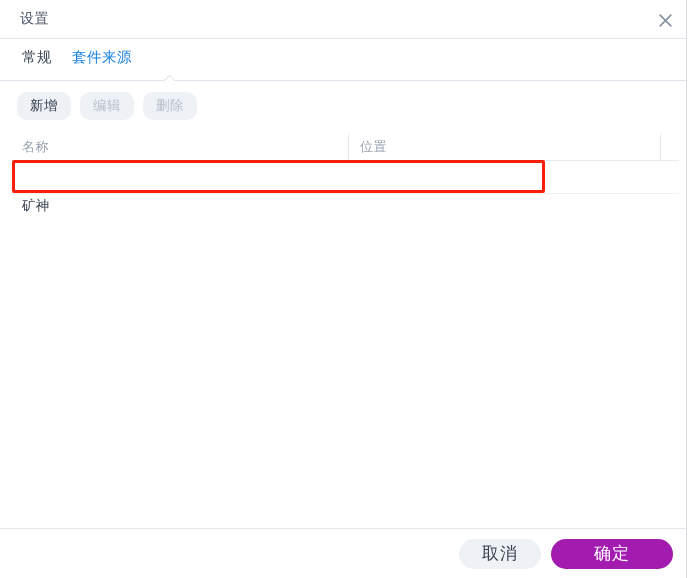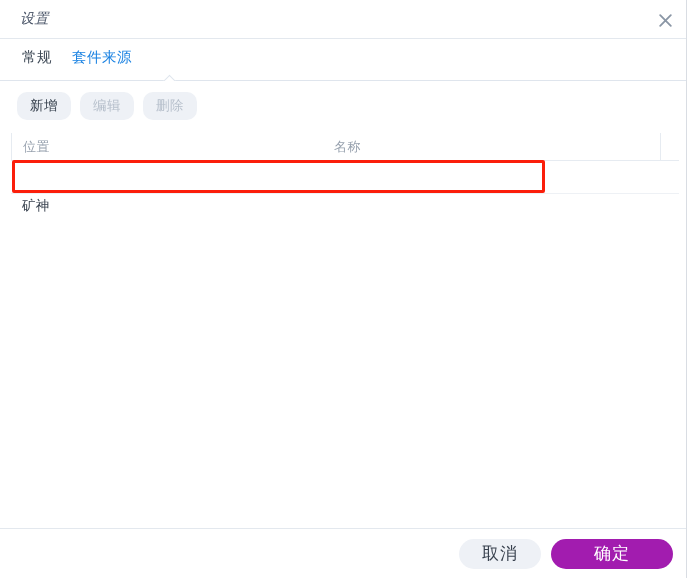--- a/index.html
+++ b/index.html
@@ -40,21 +40,20 @@
     border-bottom: 1px solid #e3e8ee;
     background: #ffffff;
   }
   .titlebar-title {
     position: absolute;
     left: 20px;
     top: 10px;
     font-size: 14px;
     color: #4a5568;
     letter-spacing: .5px;
-    font-style: italic;
   }
   .close-btn {
     position: absolute;
     right: 7px;
     top: 5px;
     width: 30px;
     height: 30px;
     display: flex;
     align-items: center;
     justify-content: center;
@@ -280,22 +279,22 @@
 
   <div class="toolbar">
     <button class="tb-btn">新增</button>
     <button class="tb-btn disabled">编辑</button>
     <button class="tb-btn disabled">删除</button>
   </div>
 
   <div class="table-wrap">
 
     <div class="t-head">
+      <div class="th th-name">名称</div>
       <div class="th th-loc">位置</div>
-      <div class="th th-name">名称</div>
       <div class="th th-blank"></div>
     </div>
 
     <div class="t-row">
       <div class="td td-name">矿神</div>
       <div class="td td-blank"></div>
     </div>
 
   </div>
 

